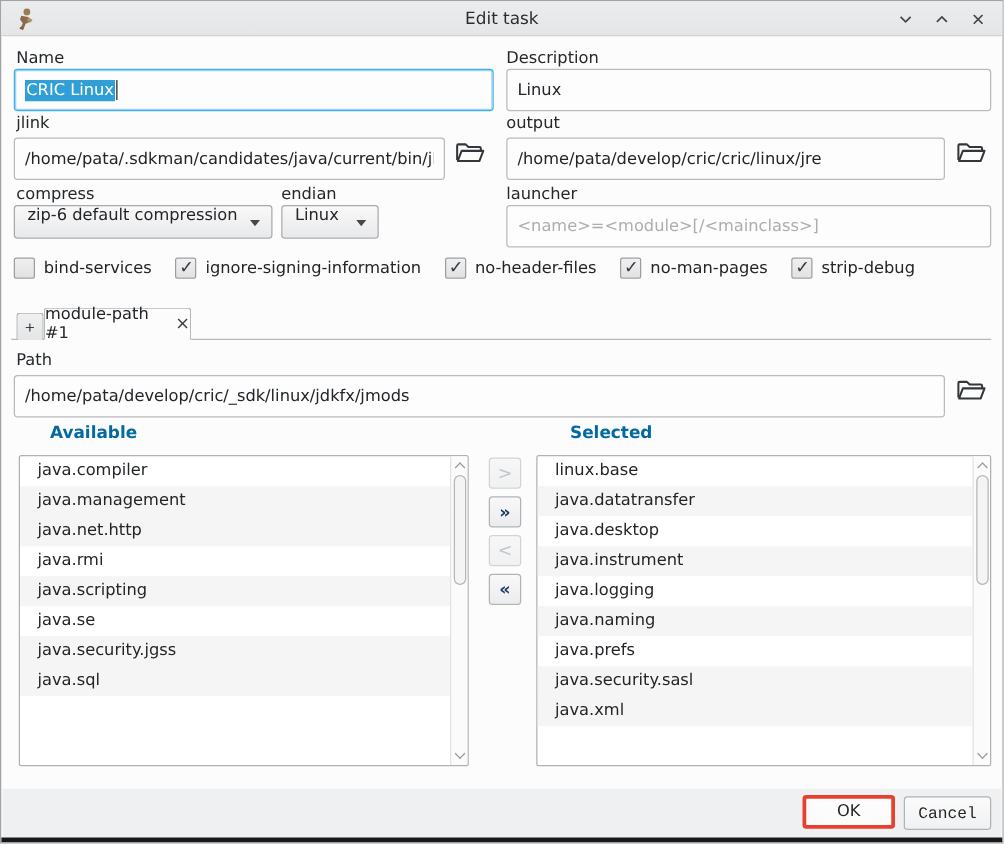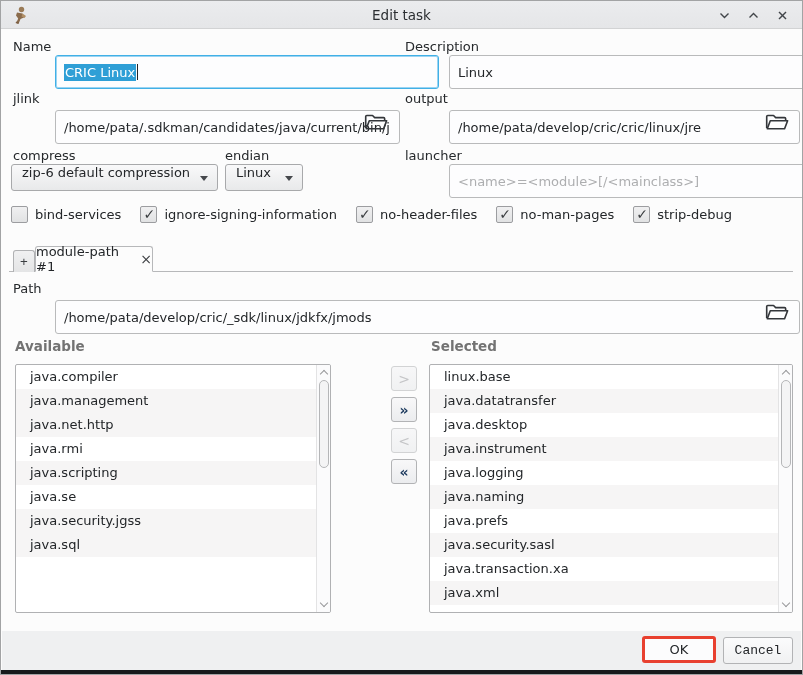--- a/index.html
+++ b/index.html
@@ -17,21 +17,21 @@
   .app-icon { position:absolute; left:8px; top:4px; width:20px; height:20px; }
   .win-controls { position:absolute; right:12px; top:0; height:28px; display:flex; gap:13px; align-items:center; }
   .winbtn { width:16px; height:16px; border:0; background:none; padding:0; display:flex;
             align-items:center; justify-content:center; cursor:default; }
   .winbtn svg { stroke:#42464a; stroke-width:1.4; fill:none; }
 
   
   .flabel { position:absolute; font-size:13px; color:#26292c; white-space:nowrap; }
   .input { position:absolute; height:25px; background:#fdfdfe; border:1px solid #b9babb;
            border-radius:3px; padding:16px 8px; font:13px "DejaVu Sans",sans-serif; color:#232629;
-           white-space:nowrap; overflow:hidden;margin-left:44px; }
+           white-space:nowrap; overflow:hidden; }
   div.input { display:flex; align-items:center; }
   input.input::placeholder { color:#adaeb0; }
   .focused { border:1px solid #41b0e6; box-shadow:inset 0 0 0 1px #9bd4f2; }
   .sel { background:#2f9fd6; color:#fff; padding:1px 1px; }
   .caret { display:inline-block; width:1px; height:16px; background:#232629; margin-left:1px; }
 
   .folder-btn { position:absolute; width:30px; height:26px; border:0; background:none; padding:0;
                 display:flex; align-items:center; justify-content:center; cursor:default; }
   .folder-btn svg { stroke:#33363a; stroke-width:1.5; fill:none; stroke-linejoin:round; }
 
@@ -54,21 +54,21 @@
   .tab-line { position:absolute; left:8px; right:9px; top:270px; height:1px; background:#b7b8ba; }
   .tab-add { position:absolute; left:12px; top:249px; width:22px; height:22px; z-index:2;
              background:linear-gradient(#f0f0f1,#e4e5e6); border:1px solid #b0b1b3; border-bottom:none;
              border-radius:3px 3px 0 0; text-align:center; line-height:19px; color:#3a3d40; }
   .tab-active { position:absolute; left:34px; top:245px; width:118px; height:26px; z-index:3;
              background:#fcfcfc; border:1px solid #b7b8ba; border-bottom:1px solid #fcfcfc;
              border-radius:3px 3px 0 0; display:flex; align-items:center; justify-content:center; gap:8px; }
   .tab-close { color:#3c3f42; font-size:14px; line-height:14px; }
 
   
-  .list-header { position:absolute; font-weight:bold; font-size:13.5px; color:#737373; }
+  .list-header { position:absolute; font-weight:bold; font-size:13.5px; color:#0369a1;margin-left:25px; }
   .list { position:absolute; top:363px; height:249px; border:1px solid #b0b1b3; background:#fff;
           border-radius:2px; overflow:hidden; }
   .rows { position:absolute; left:0; top:0; right:14px; }
   .lrow { height:24px; line-height:24px; padding-left:14px; white-space:nowrap; }
   .lrow.odd { background:#f6f5f5; }
   .scrollbar { position:absolute; top:0; bottom:0; right:0; width:14px; background:#fbfbfc;
                border-left:1px solid #e3e3e4; }
   .sarrow { position:absolute; left:3.5px; width:6px; height:6px;
             border-left:1.5px solid #98999b; border-top:1.5px solid #98999b; }
   .sarrow.up { top:6px; transform:rotate(45deg); }
@@ -206,21 +206,21 @@
   <button class="folder-btn" style="left:761px; top:298px;">
     <svg width="26" height="22" viewBox="0 0 24 20">
       <path d="M2.5 15.5 V5 a1 1 0 0 1 1-1 h5.3 l2 2 H19 a1 1 0 0 1 1 1 v1.5"></path>
       <path d="M5.8 8.8 h16 l-2.8 7.4 H3 z"></path>
     </svg>
   </button>
 
   <span class="list-header" style="left:14px; top:337px;">Available</span>
   <span class="list-header" style="left:430px; top:337px;">Selected</span>
 
-  <div class="list" style="left:14px; width:316px;">
+  <div class="list" style="left:14px; width:360px;">
     <div class="rows">
         <div class="lrow even">java.compiler</div>
         <div class="lrow odd">java.management</div>
         <div class="lrow odd">java.net.http</div>
         <div class="lrow even">java.rmi</div>
         <div class="lrow odd">java.scripting</div>
         <div class="lrow even">java.se</div>
         <div class="lrow odd">java.security.jgss</div>
         <div class="lrow odd">java.sql</div>
       </div>
@@ -241,21 +241,20 @@
   <div class="list" style="left:428px; width:364px;">
     <div class="rows">
         <div class="lrow even">linux.base</div>
         <div class="lrow odd">java.datatransfer</div>
         <div class="lrow even">java.desktop</div>
         <div class="lrow odd">java.instrument</div>
         <div class="lrow even">java.logging</div>
         <div class="lrow odd">java.naming</div>
         <div class="lrow even">java.prefs</div>
         <div class="lrow odd">java.security.sasl</div>
-        <div class="lrow even">java.transaction.xa</div>
         <div class="lrow odd">java.xml</div>
       </div>
     <div class="scrollbar">
       <span class="sarrow up"></span>
       <span class="sthumb"></span>
       <span class="sarrow down"></span>
     </div>
   </div>
 
   <div class="footer">

